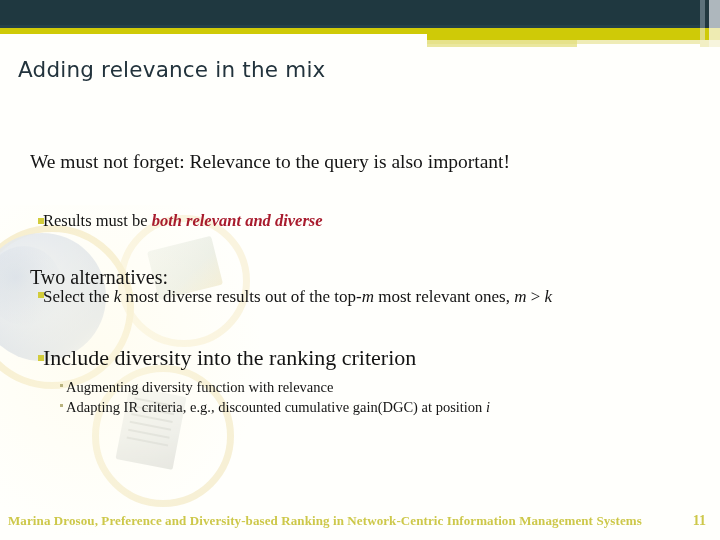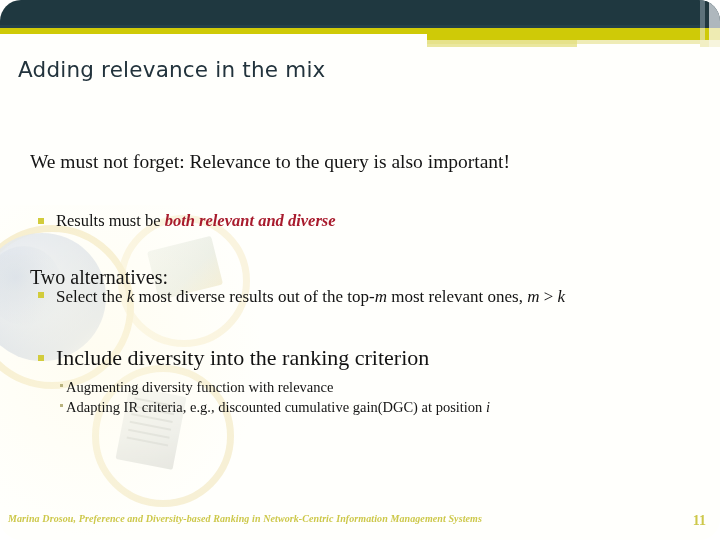--- a/index.html
+++ b/index.html
@@ -14,21 +14,20 @@
     overflow: hidden;
     font-family: "Liberation Serif", serif;
   }
 
   .slide {
     position: relative;
     width: 720px;
     height: 540px;
     background: #fffffc;
     overflow: hidden;
-    border-radius: 21px;
   }
 
   
   .watermark {
     position: absolute;
     left: -30px;
     top: 215px;
     width: 260px;
     height: 300px;
     pointer-events: none;
@@ -181,21 +180,21 @@
     color: #131313;
   }
   .lvl2 .sq {
     position: absolute;
     left: 0;
     top: 8px;
     width: 6px;
     height: 6px;
     background: #d2cc3c;
   }
-  .lvl2 .txt { display: block; margin-left: 18px; }
+  .lvl2 .txt { display: block; margin-left: 5px; }
 
   .b-results { left: 38px; top: 210px; width: 560px; }
   .b-results .txt { font-size: 16.5px; }
 
   .hdr-two {
     position: absolute;
     left: 30px;
     top: 266px;
     font-size: 20px;
     color: #151515;
@@ -233,23 +232,22 @@
     font-weight: 600;
   }
 
   
   .footer-text {
     position: absolute;
     left: 8px;
     top: 513px;
     z-index: 4;
     font-family: "Liberation Serif", serif;
-    font-style: italic;
     font-weight: 700;
-    font-size: 10px;
+    font-size: 13px;
     letter-spacing: .1px;
     color: #cdc84a;
     white-space: nowrap;
   }
   .page-number {
     position: absolute;
     right: 14px;
     top: 513px;
     z-index: 4;
     font-family: "Liberation Serif", serif;

